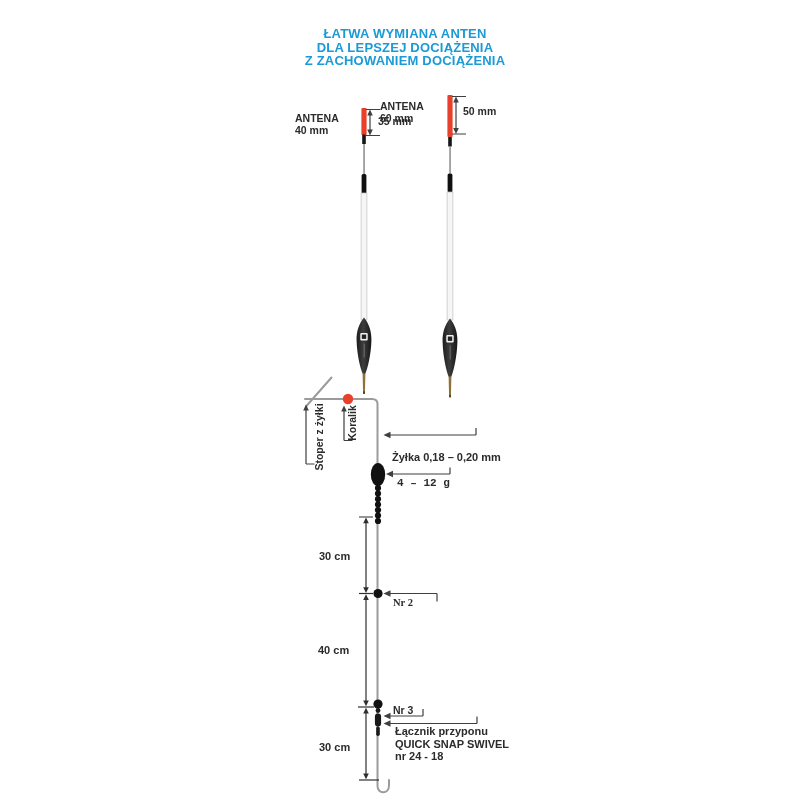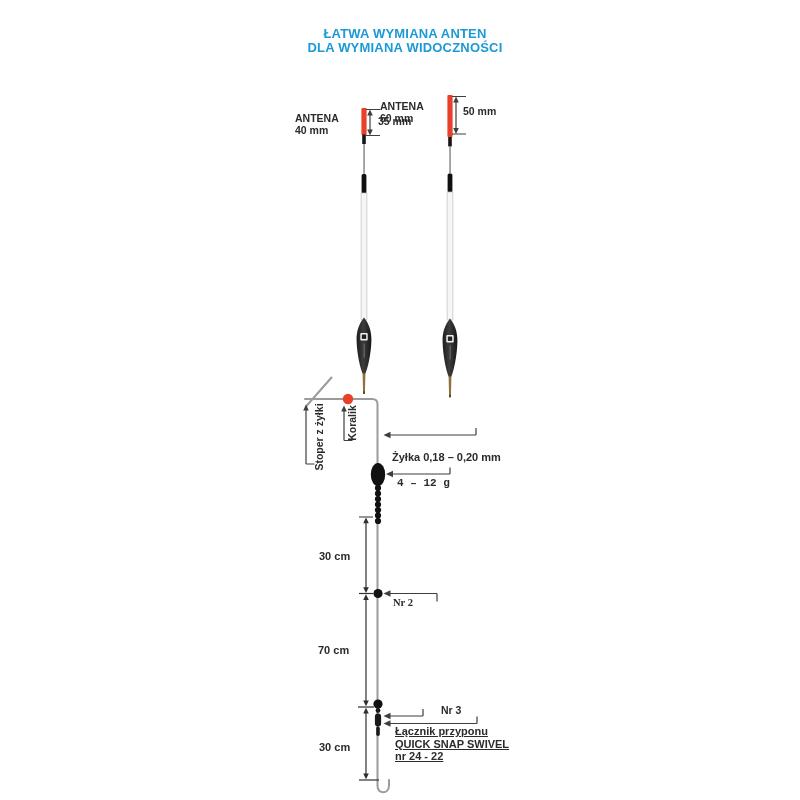--- a/index.html
+++ b/index.html
@@ -138,21 +138,22 @@
     <g stroke="#2e2e2e" stroke-width="1.2" fill="none">
       <path d="M366,694.5 V760.5"></path>
       <polygon points="366,691.8 363.2,697.6 368.8,697.6" fill="#2e2e2e" stroke="none"></polygon>
       <polygon points="366,763.3 363.2,757.5 368.8,757.5" fill="#2e2e2e" stroke="none"></polygon>
       <path d="M359,764 H379"></path>
     </g>
   </svg>
 
   <div class="title">
     <div>ŁATWA WYMIANA ANTEN</div>
-    <div>DLA WYMIANA WIDOCZNOŚCI</div>
+    <div>DLA LEPSZEJ DOCIĄŻENIA</div>
+    <div>Z ZACHOWANIEM DOCIĄŻENIA</div>
   </div>
 
   <div class="lbl small right-align" style="left:295px;top:97px;width:62px;">
     <div>ANTENA</div>
     <div>40 mm</div>
   </div>
   <div class="lbl small" style="left:378px;top:100px;">35 mm</div>
 
   <div class="lbl small right-align" style="left:380px;top:85px;width:62px;">
     <div>ANTENA</div>
@@ -161,23 +162,23 @@
   <div class="lbl small" style="left:463px;top:90px;">50 mm</div>
 
   <div class="rot" style="left:319px;top:421px;">Stoper z żyłki</div>
   <div class="rot" style="left:352px;top:407px;">Koralik</div>
 
   <div class="lbl" style="left:392px;top:404px;margin-top:32px;">Żyłka 0,18 – 0,20 mm</div>
   <div class="lbl" style="left:397px;top:462px;font-family:Liberation Mono, monospace;">4 – 12 g</div>
 
   <div class="lbl" style="left:319px;top:535px;">30 cm</div>
   <div class="lbl small" style="left:393px;top:581px;font-family:Liberation Serif, serif;">Nr 2</div>
-  <div class="lbl" style="left:318px;top:629px;">70 cm</div>
-  <div class="lbl small" style="left:393px;top:689px;margin-left:48px;">Nr 3</div>
+  <div class="lbl" style="left:318px;top:629px;">40 cm</div>
+  <div class="lbl small" style="left:393px;top:689px;">Nr 3</div>
   <div class="lbl" style="left:319px;top:726px;">30 cm</div>
 
-  <div class="lbl multiline" style="left:395px;top:709px;text-decoration:underline;">
+  <div class="lbl multiline" style="left:395px;top:709px;">
     <div>Łącznik przyponu</div>
     <div>QUICK SNAP SWIVEL</div>
-    <div>nr 24 - 22</div>
+    <div>nr 24 - 18</div>
   </div>
 
 </div>
 
 </body></html>

